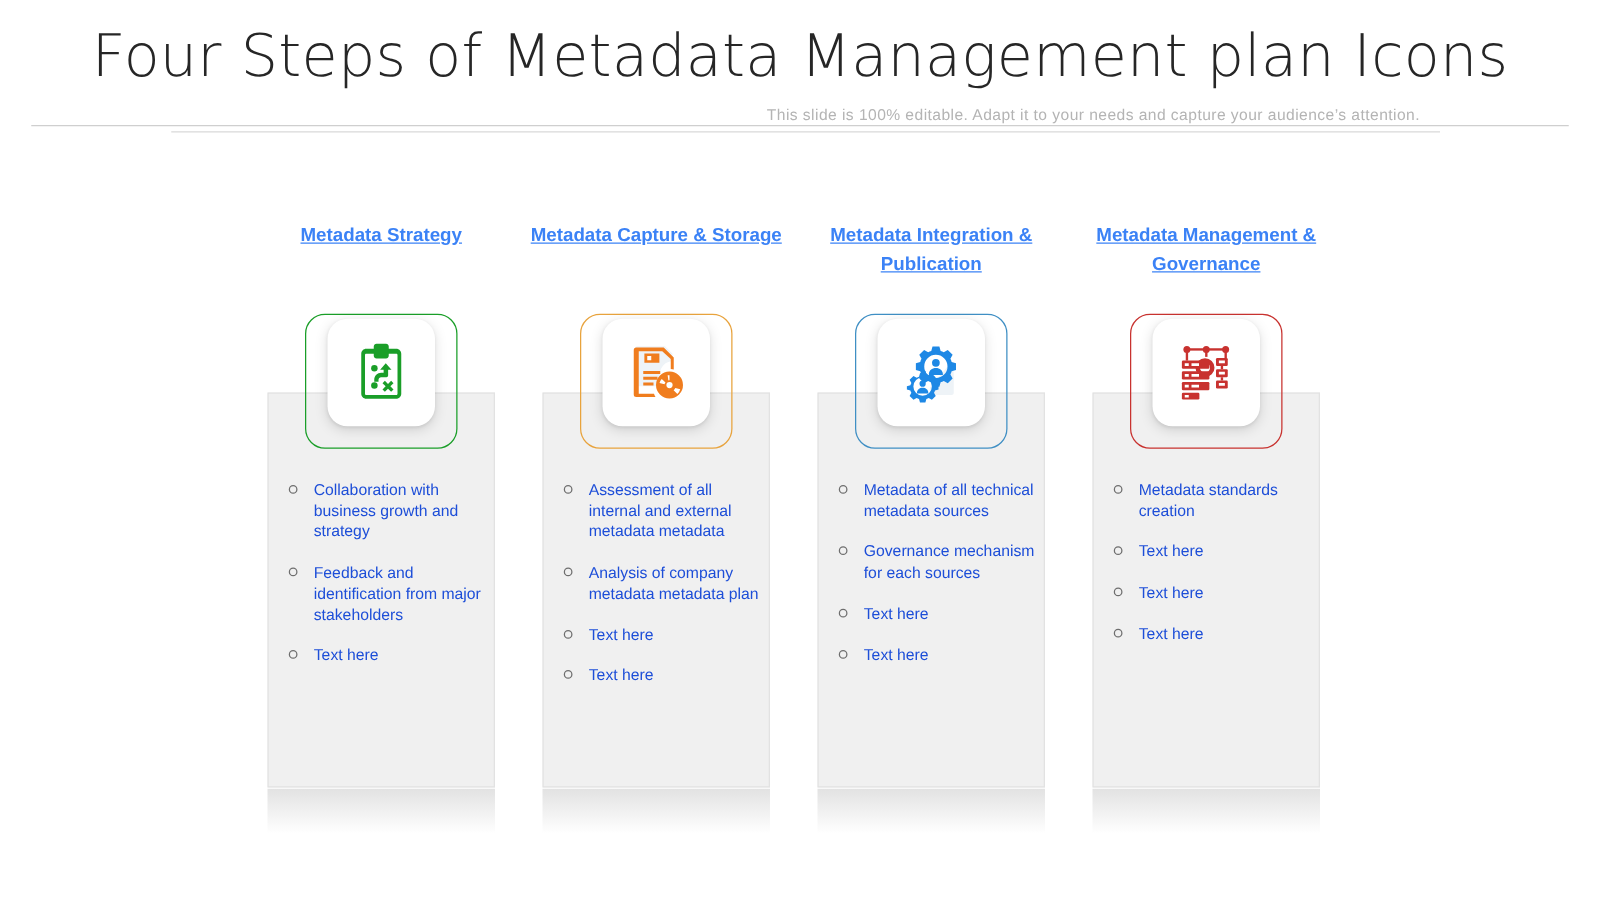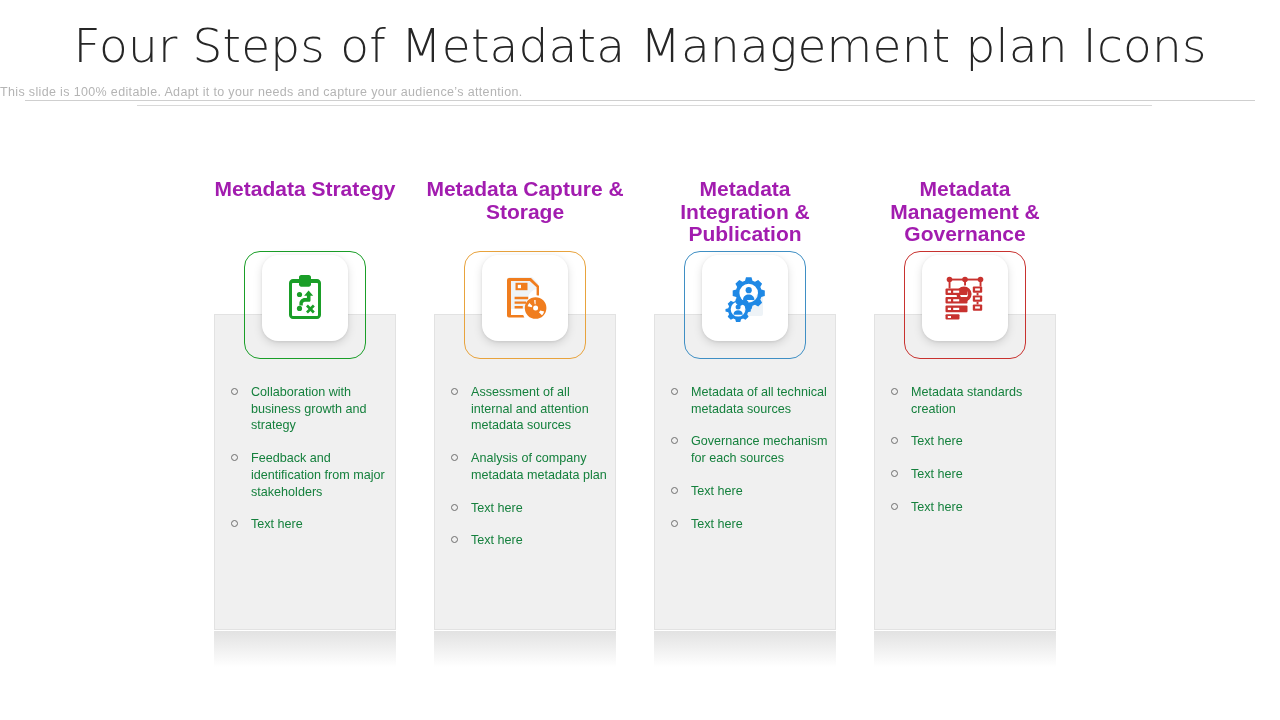--- a/index.html
+++ b/index.html
@@ -33,21 +33,21 @@
     font-size: 47px;
     line-height: 56px;
     letter-spacing: 0.2px;
     color: #262626;
     white-space: nowrap;
   }
   .slide-subtitle {
     position: absolute;
     left: 0; top: 84px;
     width: 1136px;
-    text-align: left;
+    text-align: right;
     font-family: "Liberation Sans", sans-serif;
     font-size: 12.5px;
     line-height: 16px;
     letter-spacing: 0.35px;
     color: #b4b4b4;
     white-space: nowrap;
   }
   .rule-long {
     position: absolute;
     left: 25px; top: 100px;
@@ -81,23 +81,24 @@
   .col-2 { left: 635px; }
   .col-3 { left: 855px; }
 
   .col-heading {
     position: absolute;
     left: 8px; top: 70px;
     width: 204px;
     text-align: center;
     font-family: "Liberation Sans", sans-serif;
     font-weight: bold;
-    font-size: 21px;
+    font-size: 15px;
     line-height: 22.5px;
-    color: #a21caf;
+    color: #3b82f6;
+    text-decoration: underline;
   }
 
   
   .panel {
     position: absolute;
     left: 19px;
     top: 206px;
     width: 182px;
     height: 316px;
     background: #f0f0f0;
@@ -153,21 +154,21 @@
     top: 276px;
     width: 160px;
   }
   .bullet {
     position: relative;
     padding-left: 20px;
     margin-bottom: 16px;
     font-family: "Liberation Sans", sans-serif;
     font-size: 12.6px;
     line-height: 16.7px;
-    color: #15803d;
+    color: #1d4ed8;
   }
   .bullet-marker {
     position: absolute;
     left: 0;
     top: 4px;
     width: 7px;
     height: 7px;
     border: 1px solid #6e6e6e;
     border-radius: 50%;
     box-sizing: border-box;
@@ -239,21 +240,21 @@
             <path d="M36.6 28.1c-.5 0-1 0-1.5.1l.6 4.1c.3 0 .6-.1.9-.1z"></path>
             <path d="M30.4 31.1a8.4 8.4 0 0 0-1.8 3.2l4 1a4.6 4.6 0 0 1 .8-1.4z"></path>
             <path d="M39.9 40.2l3 3a8.5 8.5 0 0 0 2.3-3.8l-4-1a4.4 4.4 0 0 1-1.3 1.8z"></path>
           </g>
         </svg>
       </span>
     </div>
     <div class="bullets">
       <div class="bullet">
         <span class="bullet-marker"></span>
-        <span>Assessment of all internal and attention metadata sources</span>
+        <span>Assessment of all internal and external metadata metadata</span>
       </div>
       <div class="bullet">
         <span class="bullet-marker"></span>
         <span>Analysis of company metadata metadata plan</span>
       </div>
       <div class="bullet">
         <span class="bullet-marker"></span>
         <span>Text here</span>
       </div>
       <div class="bullet">

